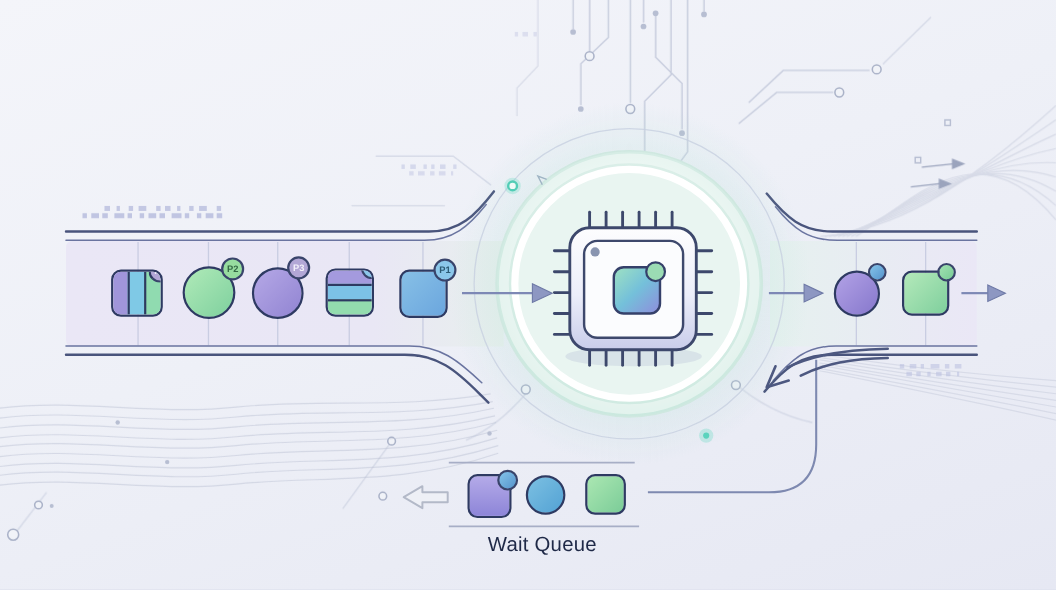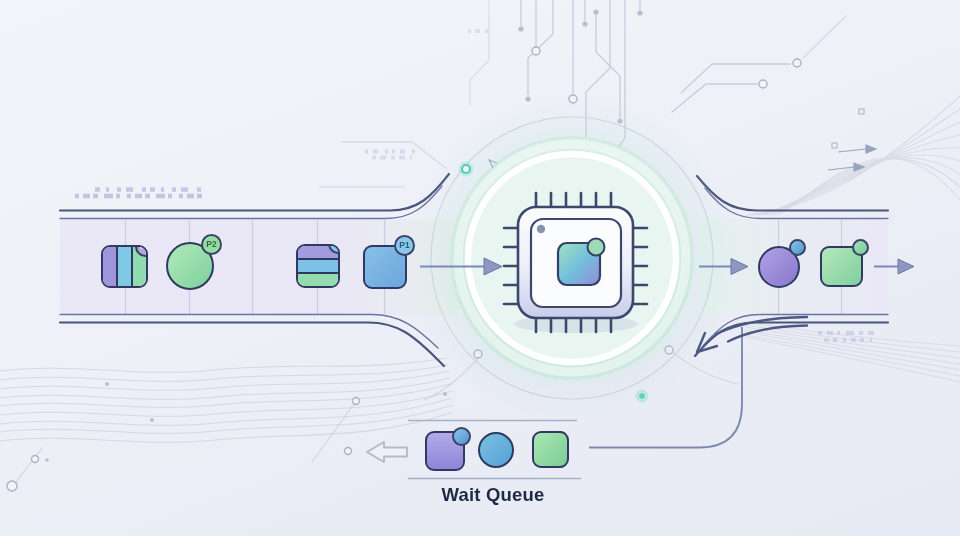--- a/index.html
+++ b/index.html
@@ -2,21 +2,21 @@
 <html><head>
 <meta charset="utf-8">
 <style>
   html,body{margin:0;padding:0;background:#dfe2ee;}
   #stage{position:relative;width:960px;height:536px;overflow:hidden;
     font-family:"Liberation Sans",sans-serif;
     background:linear-gradient(160deg,#f4f5fa 0%,#eef0f7 45%,#e6e8f3 100%);}
   svg{position:absolute;left:0;top:0;}
   .label{position:absolute;color:#1f2947;text-align:center;letter-spacing:.2px;font-weight:500;}
   .lbl-ready{left:148px;top:331px;width:170px;font-size:19px;}
-  .lbl-wait{left:408px;top:484px;width:170px;font-size:18.5px;font-weight:bold;}
+  .lbl-wait{left:408px;top:484px;width:170px;font-size:18.5px;}
   .proc{position:absolute;box-sizing:border-box;border:2px solid #2e3a62;}
   .rounded{border-radius:9px;}
   .circ{border-radius:50%;}
   .stripesV{display:flex;flex-direction:row;overflow:hidden;}
   .stripesV>div{flex:1;}
   .stripesV>div+div{border-left:2px solid #2e3a62;}
   .stripesH{display:flex;flex-direction:column;overflow:hidden;}
   .stripesH>div{flex:1;}
   .stripesH>div+div{border-top:2px solid #2e3a62;}
   .badge{position:absolute;box-sizing:border-box;border:2px solid #39446b;border-radius:50%;
@@ -284,20 +284,25 @@
   <div style="background:#90dbb0"></div>
   <div class="badge purple" style="left:32px;top:-11px;">
         <span>P1</span>
       </div>
 </div>
 <div class="proc circ" style="left:166px;top:242px;width:48px;height:48px;background:linear-gradient(135deg,#b0eab8,#7ed09e);">
   <div class="badge green" style="left:33px;top:-10px;">
         <span>P2</span>
       </div>
 </div>
+<div class="proc circ" style="left:229px;top:243px;width:47px;height:47px;background:linear-gradient(135deg,#b5a8e6,#9184d2);">
+  <div class="badge purple" style="left:30px;top:-12px;">
+        <span>P3</span>
+      </div>
+</div>
 <div class="proc rounded stripesH" style="left:296px;top:244px;width:44px;height:44px;">
   <div style="background:#a49ade"></div>
   <div style="background:#7cc2e6"></div>
   <div style="background:#93dcae"></div>
   <div class="badge blue" style="left:30px;top:-13px;">
         <span>P2</span>
       </div>
 </div>
 <div class="proc rounded" style="left:363px;top:245px;width:44px;height:44px;background:linear-gradient(135deg,#87c0e6,#6ba6de);">
   <div class="badge blue" style="left:29px;top:-12px;">

